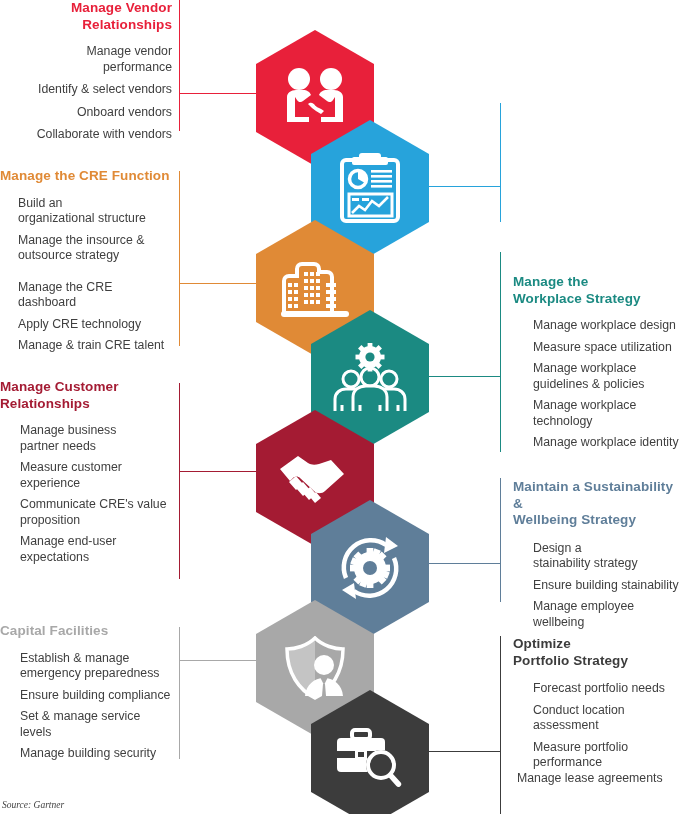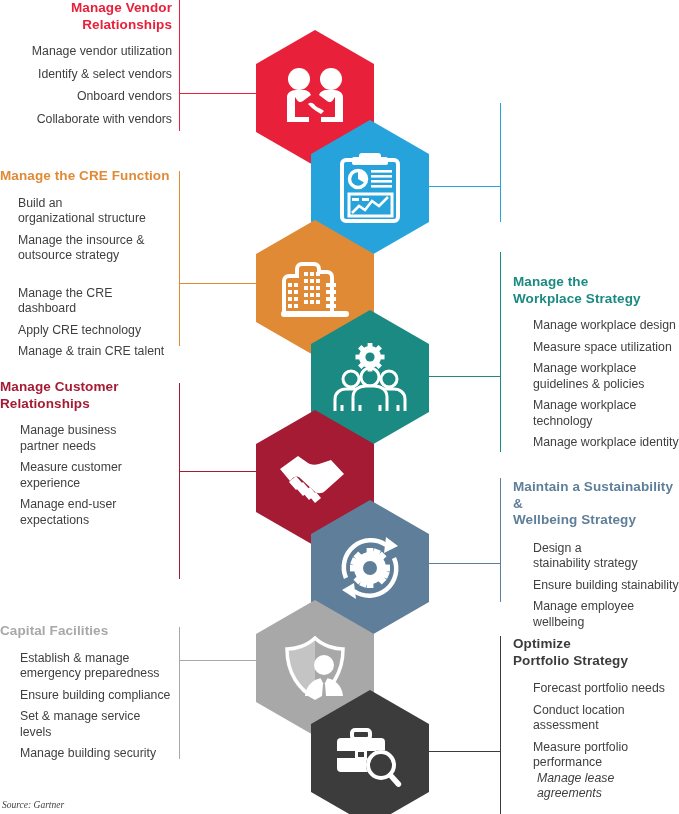--- a/index.html
+++ b/index.html
@@ -76,48 +76,50 @@
   <div class="rail" style="left:500px;top:478px;height:124px;background:#5F7E99;"></div>
   <div class="stem" style="left:420px;top:563px;width:80px;background:#5F7E99;"></div>
 
   <div class="rail" style="left:500px;top:636px;height:178px;background:#3C3C3C;"></div>
   <div class="stem" style="left:420px;top:751px;width:80px;background:#3C3C3C;"></div>
 
   <div class="group" style="left:0px;top:0px;width:172px;text-align:right;">
     <h3 style="color:#E8203A;">Manage Vendor
 Relationships</h3>
     <ul class="items" style="margin-top:11px;">
-      <li style="margin-left:20px;margin-bottom:7px;">Manage vendor utilization</li>
+      <li style="margin-left:20px;margin-bottom:7px;">Manage vendor performance</li>
       <li style="margin-left:20px;margin-bottom:7px;">Identify &amp; select vendors</li>
       <li style="margin-left:20px;margin-bottom:7px;">Onboard vendors</li>
       <li style="margin-left:20px;">Collaborate with vendors</li>
     </ul>
   </div>
 
   <div class="group" style="left:0px;top:168px;width:172px;">
     <h3 style="color:#E08A36;">Manage the CRE Function</h3>
     <ul class="items" style="margin-top:11px;">
       <li style="margin-left:18px;margin-bottom:6px;">Build an
 organizational structure</li>
-      <li style="margin-left:18px;margin-bottom:22px;">Manage the insource &amp;
+      <li style="margin-left:18px;margin-bottom:16px;">Manage the insource &amp;
 outsource strategy</li>
       <li style="margin-left:18px;margin-bottom:6px;">Manage the CRE dashboard</li>
       <li style="margin-left:18px;margin-bottom:6px;">Apply CRE technology</li>
       <li style="margin-left:18px;">Manage &amp; train CRE talent</li>
     </ul>
   </div>
 
   <div class="group" style="left:0px;top:379px;width:172px;">
     <h3 style="color:#A41B33;">Manage Customer
 Relationships</h3>
     <ul class="items" style="margin-top:11px;">
       <li style="margin-left:20px;margin-bottom:6px;">Manage business
 partner needs</li>
       <li style="margin-left:20px;margin-bottom:6px;">Measure customer
 experience</li>
+      <li style="margin-left:20px;margin-bottom:6px;">Communicate CRE's value
+proposition</li>
       <li style="margin-left:20px;">Manage end-user
 expectations</li>
     </ul>
   </div>
 
   <div class="group" style="left:0px;top:623px;width:172px;">
     <h3 style="color:#A8A8A8;">Capital Facilities</h3>
     <ul class="items" style="margin-top:11px;">
       <li style="margin-left:20px;margin-bottom:6px;">Establish &amp; manage
 emergency preparedness</li>
@@ -155,21 +157,21 @@
 
   <div class="group" style="left:513px;top:636px;width:166px;">
     <h3 style="color:#3C3C3C;">Optimize
 Portfolio Strategy</h3>
     <ul class="items" style="margin-top:12px;">
       <li style="margin-left:20px;margin-bottom:6px;">Forecast portfolio needs</li>
       <li style="margin-left:20px;margin-bottom:6px;">Conduct location
 assessment</li>
       <li style="margin-left:20px;">Measure portfolio
 performance</li>
-      <li style="margin-left:24px;font-style:italic;">Manage lease agreements</li>
+      <li style="margin-left:4px;">Manage lease agreements</li>
     </ul>
   </div>
 
   <div class="hex" style="left:256px;top:30px;background:#E8203A;">
     <svg width="76" height="62" viewBox="0 0 76 62">
       <circle cx="22" cy="12" r="11" fill="#fff"></circle>
       <circle cx="54" cy="12" r="11" fill="#fff"></circle>
       <path d="M10 30c0-4 4-7 9-7h7c4 0 7 2 8 5l-8 6c-2 2-5 1-6-1l-2-3v25H10z" fill="#fff"></path>
       <path d="M66 30c0-4-4-7-9-7h-7c-4 0-7 2-8 5l8 6c2 2 5 1 6-1l2-3v25h8z" fill="#fff"></path>
       <path d="M31 37c3-3 6 0 6 0s2 3 5 4c3 1 5 3 5 3l-3 3-5-3-4-3z" fill="#fff"></path>

